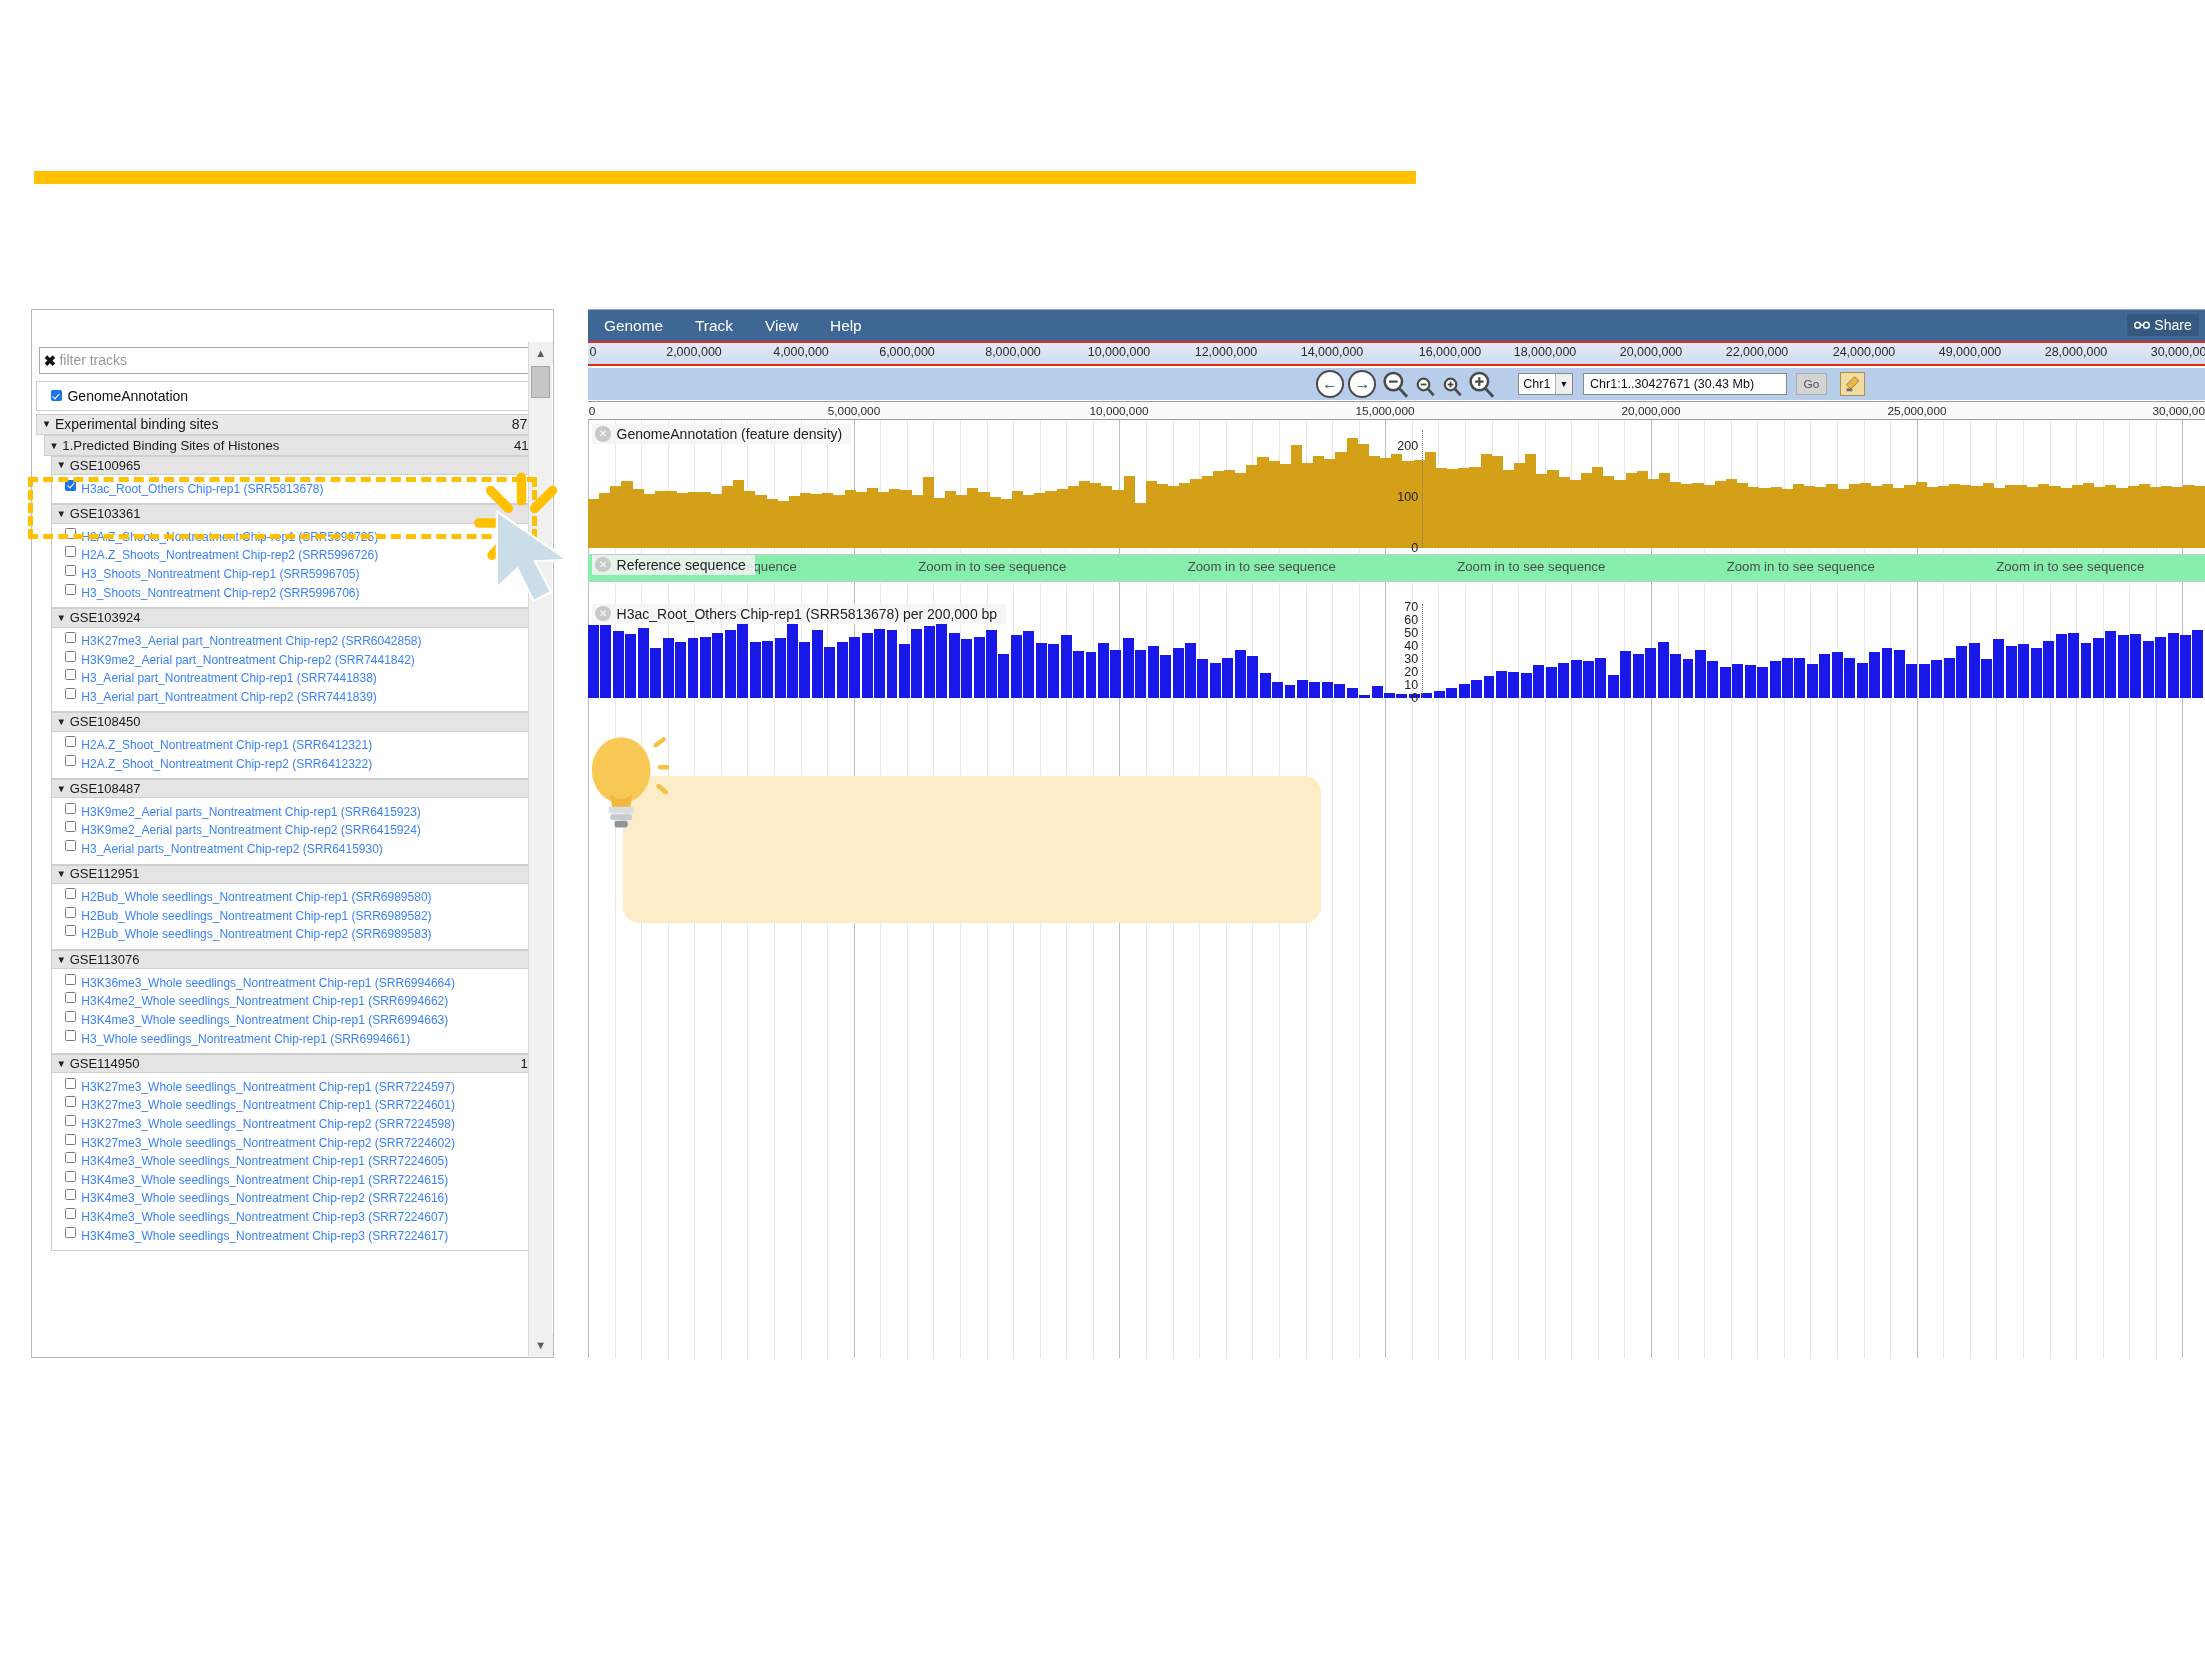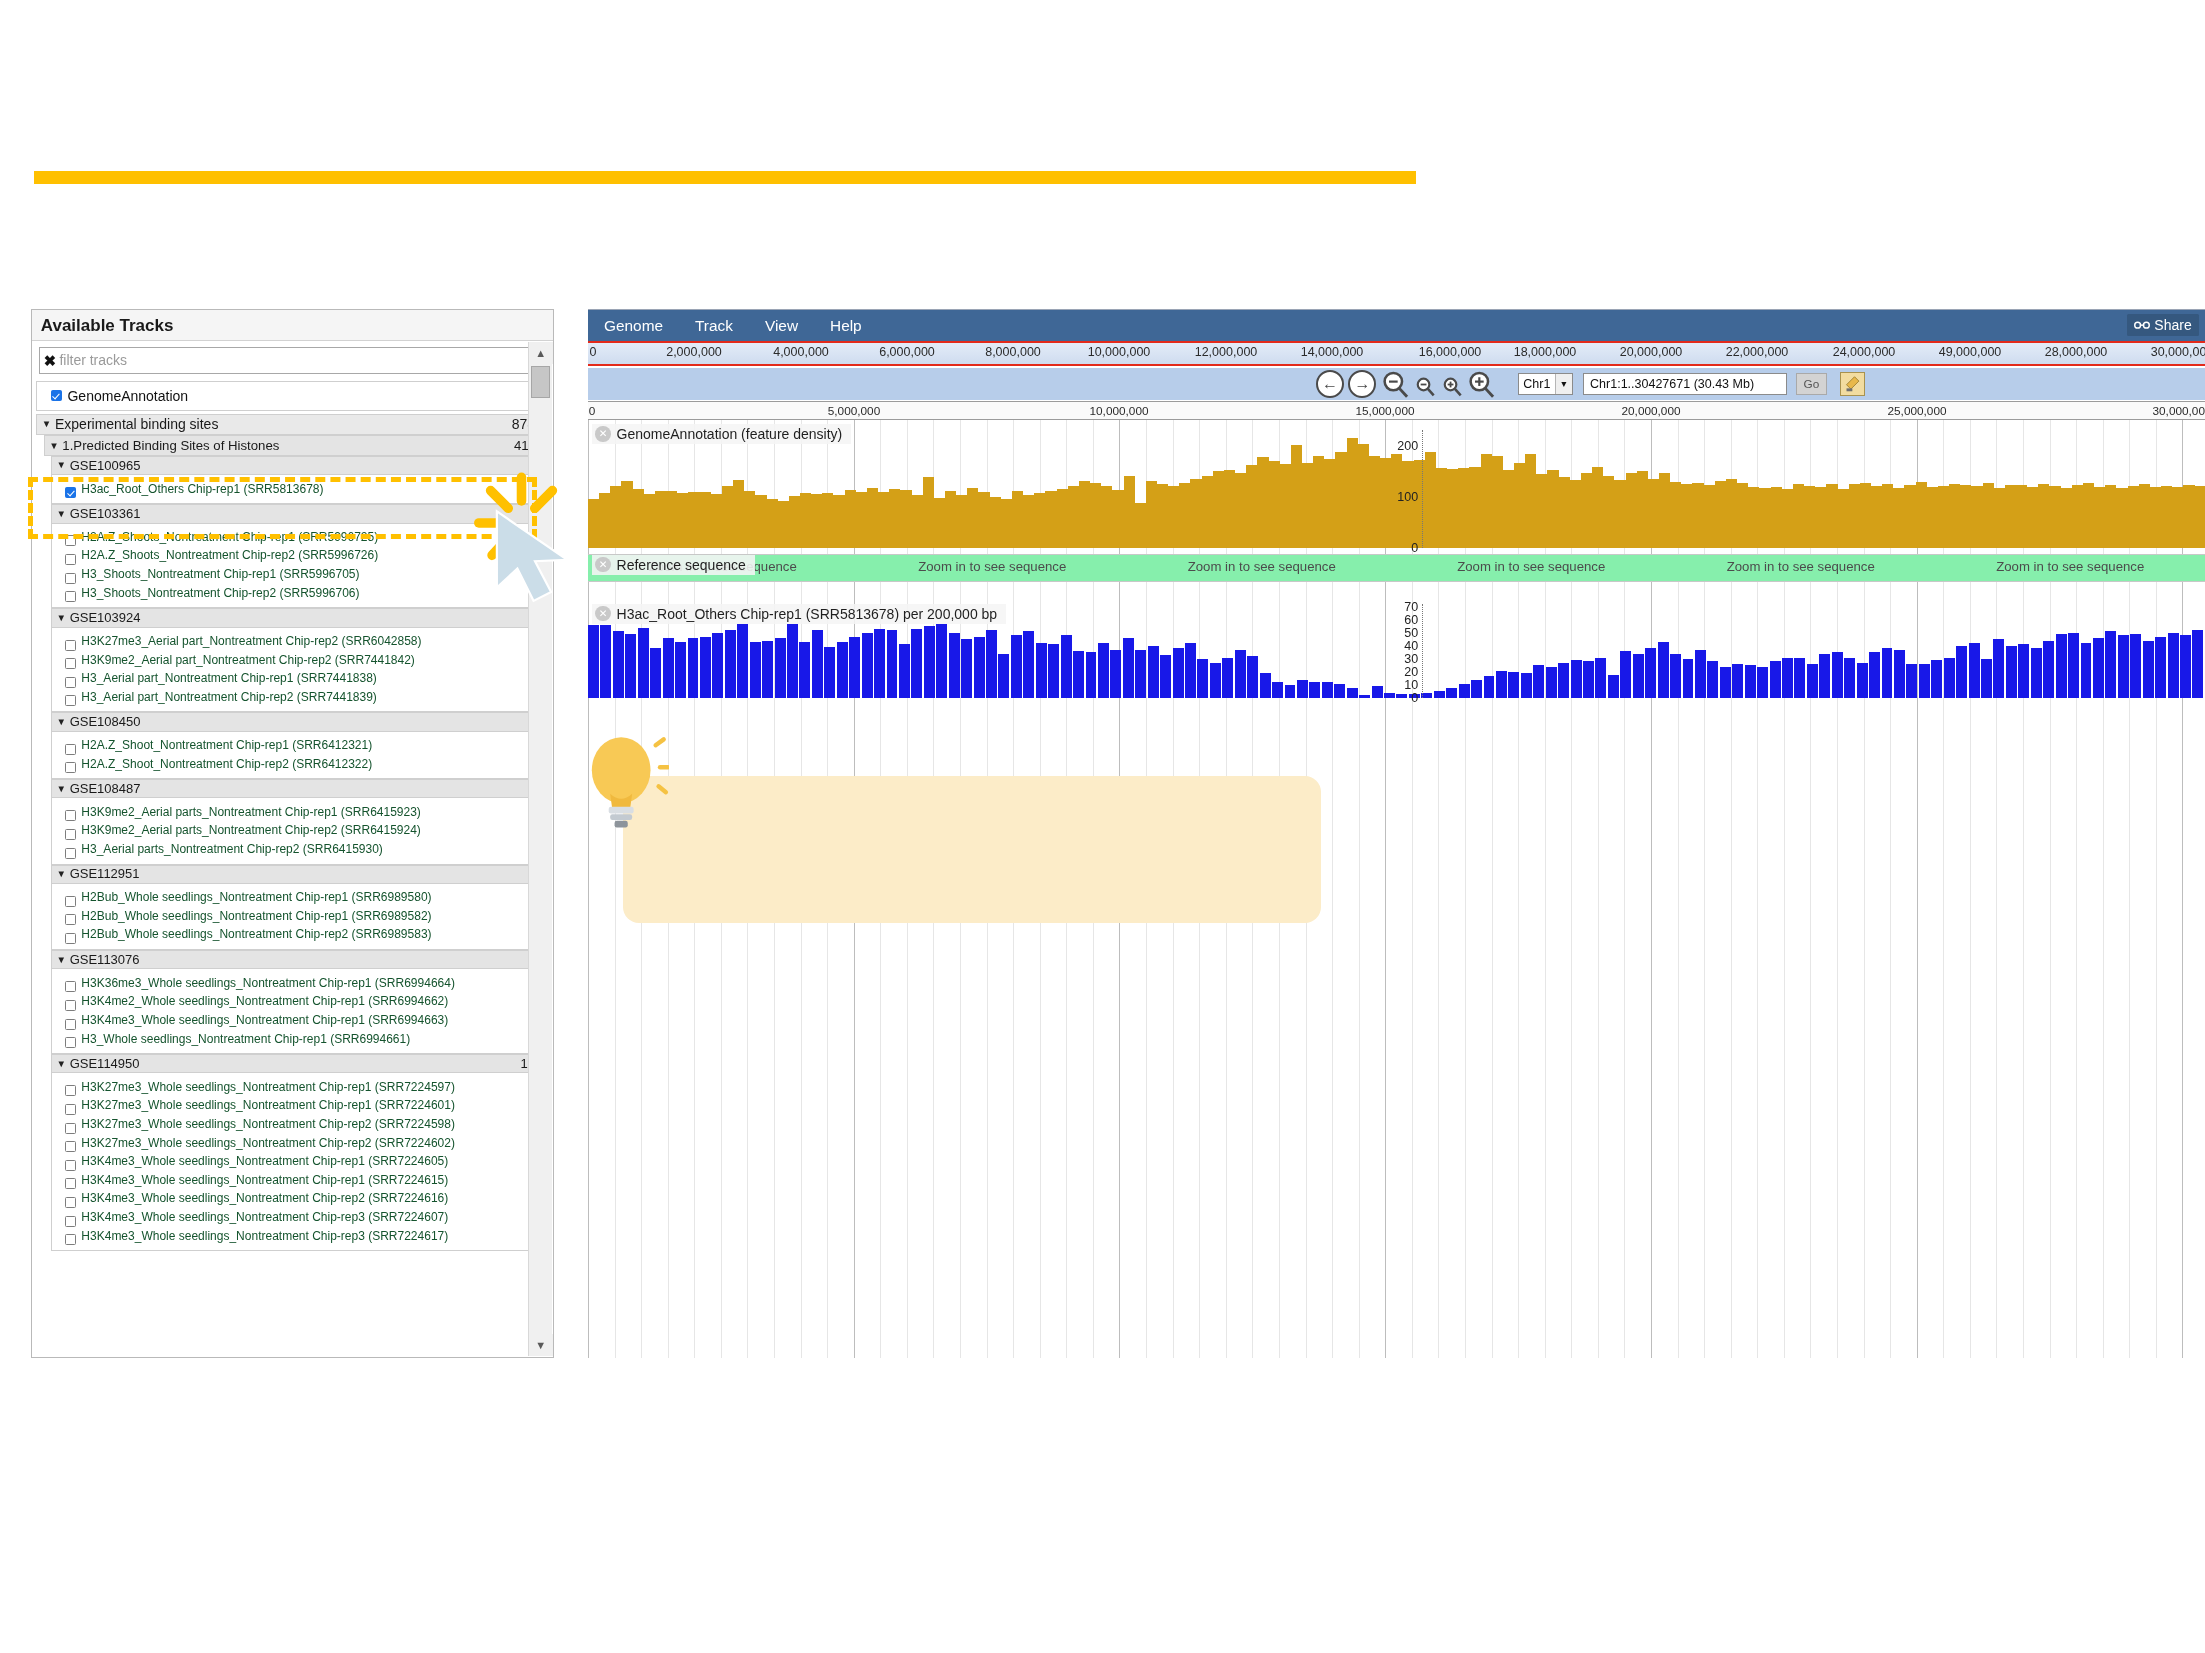--- a/index.html
+++ b/index.html
@@ -100,22 +100,22 @@
   .gse-row .left { display: flex; align-items: center; gap: 3.7px; }
   .gse-items {
     background: #ffffff;
     border-left: 0.7px solid #cfcfcf;
     border-right: 0.7px solid #cfcfcf;
     border-bottom: 0.7px solid #cfcfcf;
     padding: 4.4px 0 5.1px 13.2px;
   }
   .tri { font-size: 9.6px; color: #222; line-height: 1; }
   .trk {
-    display: flex; align-items: flex-end; gap: 5.1px;
-    font-size: 12px; color: #14532d;
+    display: flex; align-items: flex-start; gap: 5.1px;
+    font-size: 12px; color: #3b82f6;
     line-height: 1.55;
     white-space: nowrap;
   }
   .cb {
     width: 11px; height: 11px; flex: 0 0 11px;
     border: 0.7px solid #7d7d7d; background: #fff; border-radius: 1.5px;
   }
   .cb.on {
     background: #1a73e8; border-color: #1a73e8;
     position: relative;
@@ -340,23 +340,20 @@
   .bulb { position: absolute; left: 588px; top: 735px; width: 81px; height: 99px; z-index: 21; }
 </style>
 </head>
 <body>
 
 <div id="root">
 
   <div class="title-rule"></div>
 
   <div class="sidebar">
-    <div class="sidebar-header">
-      <div class="sidebar-header-title">Available Tracks</div>
-    </div>
 
     <div class="filter-row">
       <div class="filter-x">✖</div>
       <div class="filter-placeholder">filter tracks</div>
     </div>
 
     <div class="track-scroll">
       <div class="annot-box">
         <div class="annot-row">
           <span class="cb on"></span>

